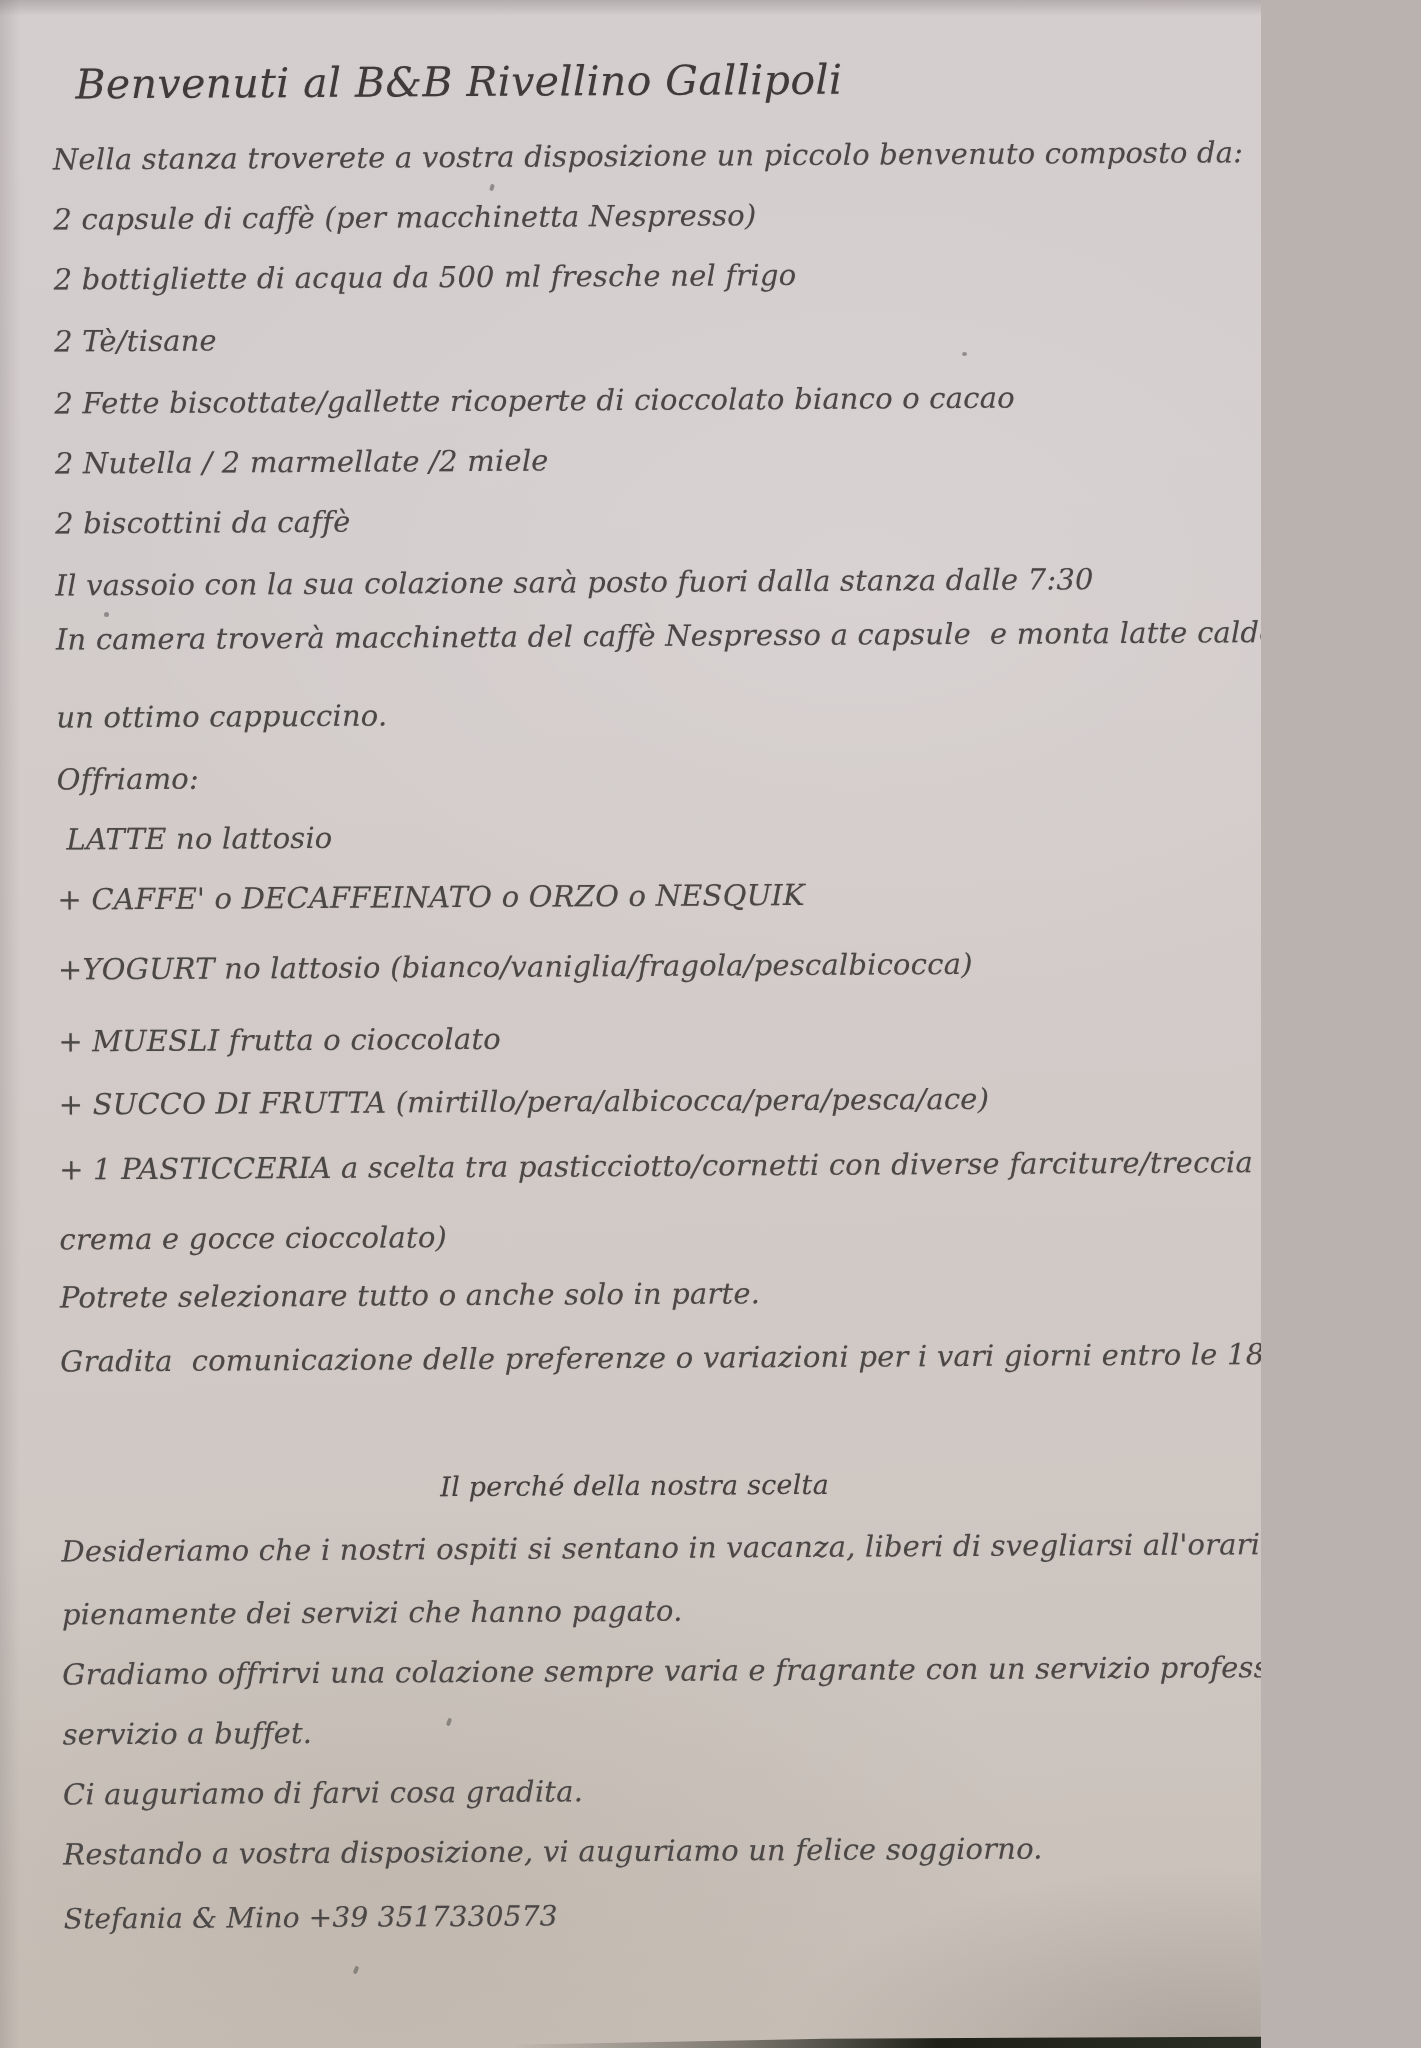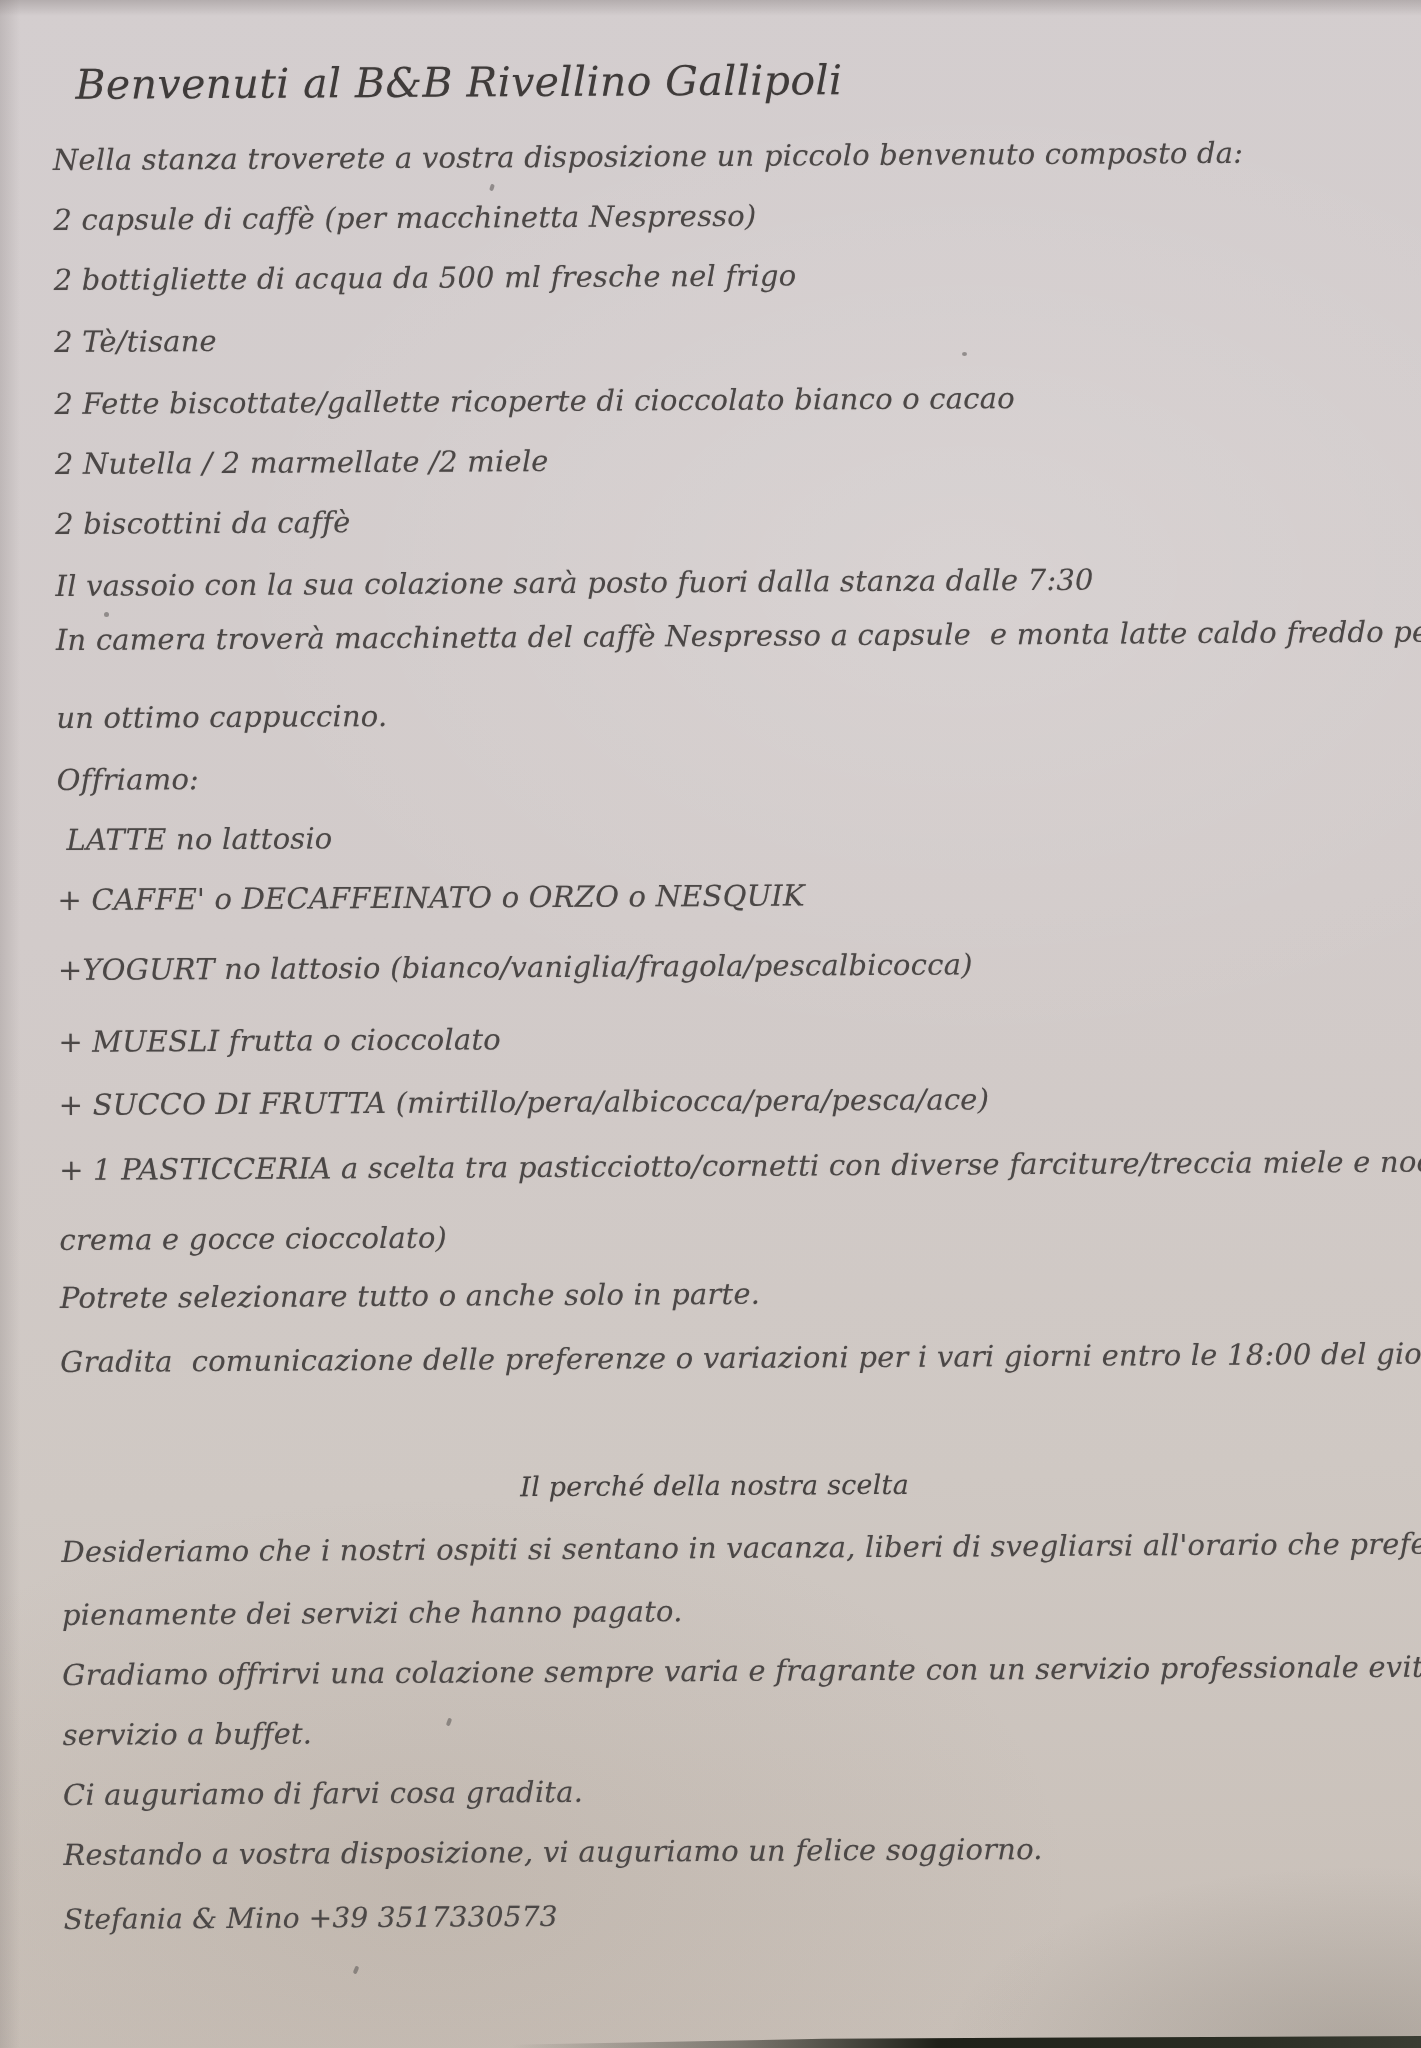--- a/index.html
+++ b/index.html
@@ -2,21 +2,21 @@
 <html><head>
 <meta charset="utf-8">
 <style>
   html,body { margin:0; padding:0; }
   body {
     width:1421px; height:2048px; overflow:hidden;
     background:#b9b2ae;
     font-family:"DejaVu Serif","Liberation Serif",serif;
   }
   .photo {
-    position:relative; width:1421px; height:2048px; overflow:hidden;
+    position:relative; width:1261px; height:2048px; overflow:hidden;
   }
   .paper {
     position:absolute; inset:0;
     background:
       linear-gradient(to bottom, rgba(106,98,98,.30) 0px, rgba(106,98,98,0) 16px),
       linear-gradient(to right,  rgba(106,98,98,.20) 0px, rgba(106,98,98,0) 20px),
       radial-gradient(1100px 700px at 68% 28%, rgba(255,255,255,.12), rgba(255,255,255,0) 70%),
       radial-gradient(1000px 600px at 30% 92%, rgba(130,112,92,.12), rgba(130,112,92,0) 65%),
       radial-gradient(600px 260px at 96% 100%, rgba(70,65,55,.20), rgba(70,65,55,0) 70%),
       linear-gradient(178deg, #d4cecf 0%, #d2cbca 45%, #cfc8c3 72%, #c8bfb7 100%);

